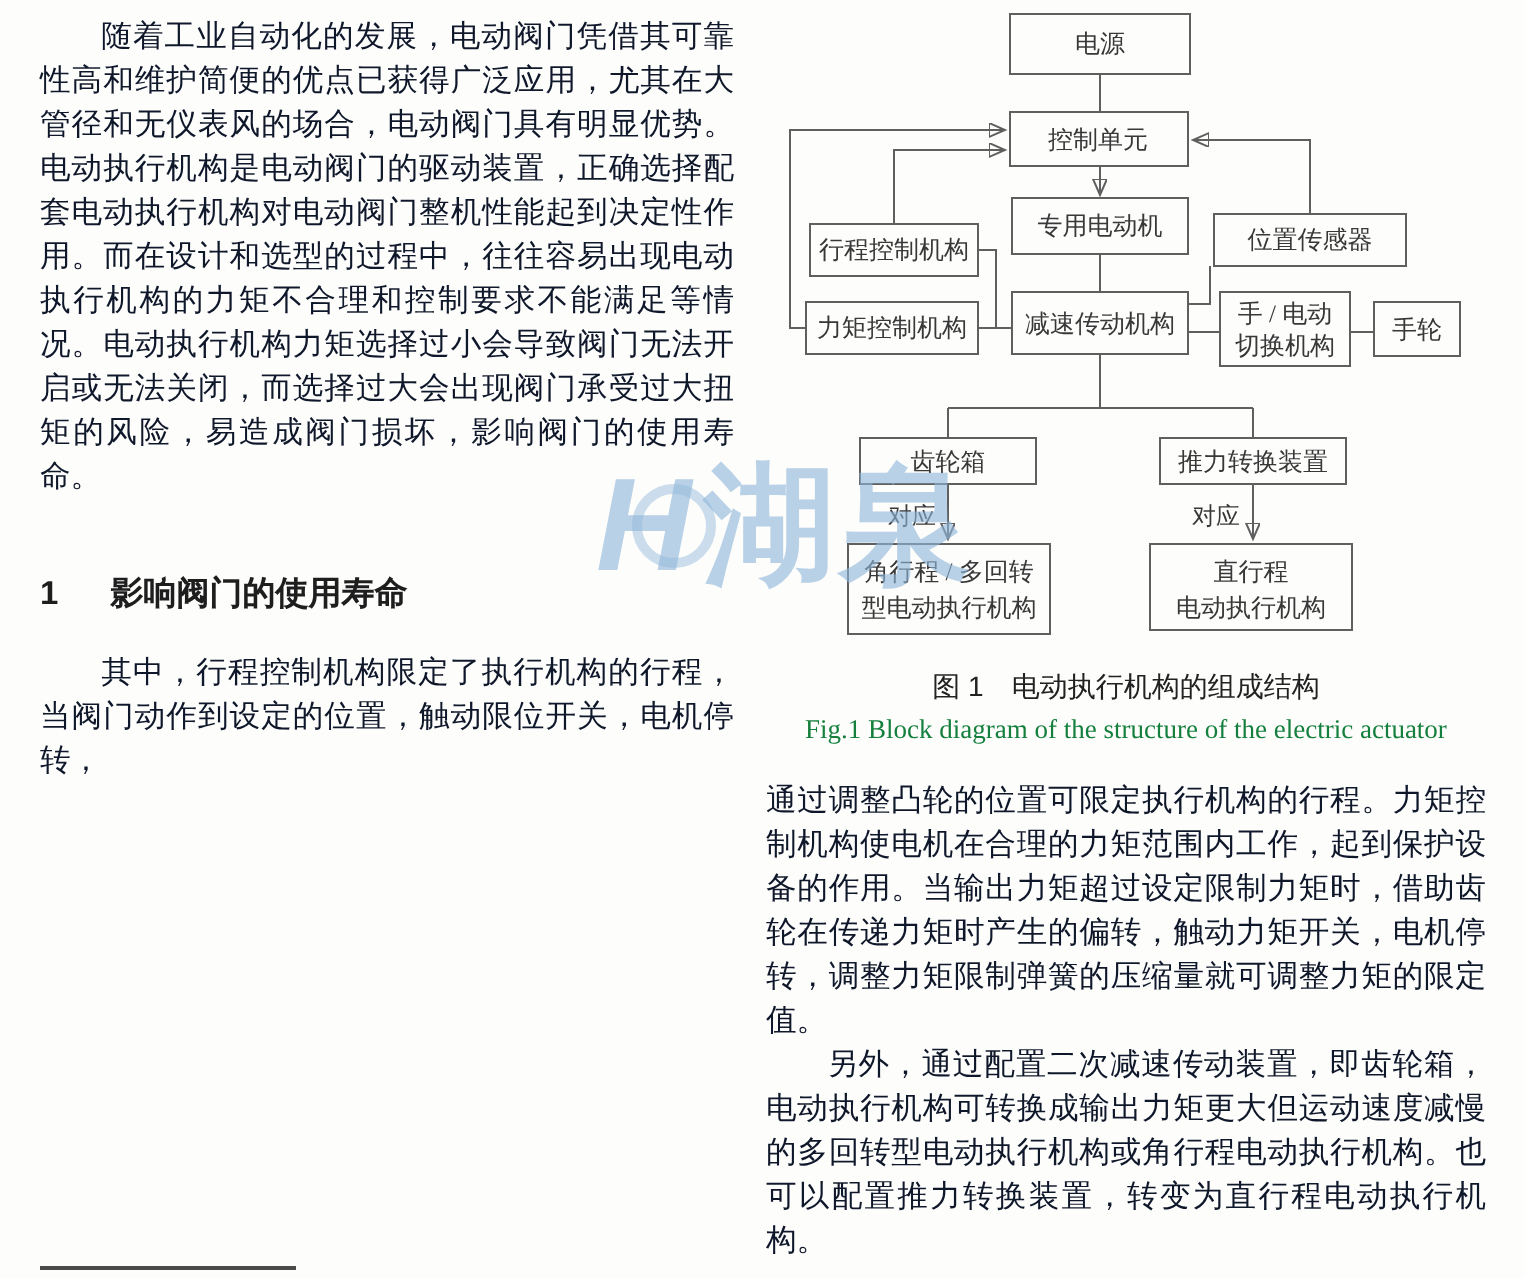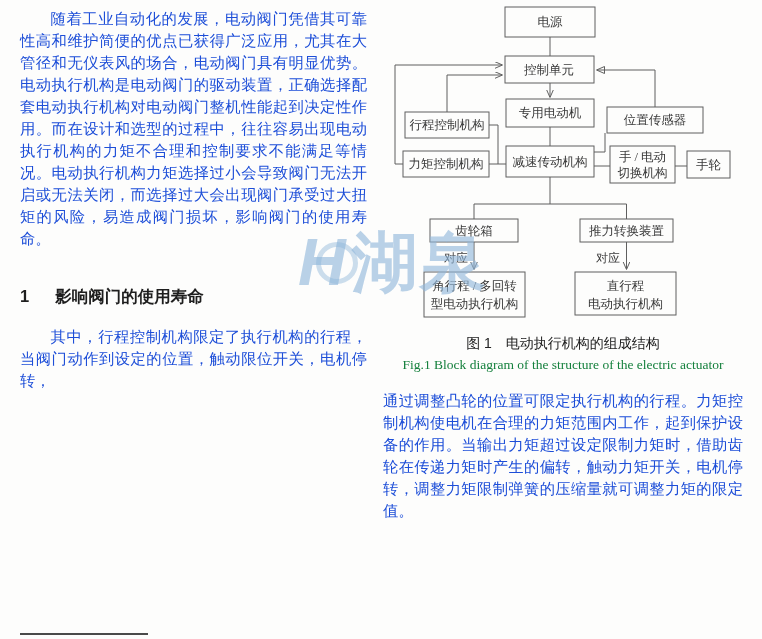--- a/index.html
+++ b/index.html
@@ -13,21 +13,21 @@
   }
   .col { position: absolute; }
   .left-col  { left: 20px;  top: 8px; width: 347px; }
   .right-col { left: 383px; top: 0;   width: 360px; }
 
   p.body {
     margin: 0;
     font-size: 15.3px;
     line-height: 22px;
     text-align: justify;
-    color: #1d4ed8;
+    color: #0f172a;
   }
   p.indent { text-indent: 2em; }
 
   .section-heading {
     margin: 36px 0 18px 0;
     font-family: "Liberation Sans", "DejaVu Sans", sans-serif;
     font-weight: bold;
     font-size: 16.5px;
     color: #1e1e1e;
     display: flex;
@@ -203,19 +203,20 @@
         <text x="242.5" y="290" text-anchor="middle">直行程</text>
         <text x="242.5" y="308" text-anchor="middle">电动执行机构</text>
       </g>
     </svg>
   </div>
 
   <div class="caption-zh">图 1　电动执行机构的组成结构</div>
   <div class="caption-en">Fig.1  Block diagram of the structure of the electric actuator</div>
 
   <p class="body rc-text">通过调整凸轮的位置可限定执行机构的行程。力矩控制机构使电机在合理的力矩范围内工作，起到保护设备的作用。当输出力矩超过设定限制力矩时，借助齿轮在传递力矩时产生的偏转，触动力矩开关，电机停转，调整力矩限制弹簧的压缩量就可调整力矩的限定值。</p>
+  <p class="body indent">另外，通过配置二次减速传动装置，即齿轮箱，电动执行机构可转换成输出力矩更大但运动速度减慢的多回转型电动执行机构或角行程电动执行机构。也可以配置推力转换装置，转变为直行程电动执行机构。</p>
 </div>
 
 <div class="watermark">
   <span class="wm-logo">H</span><span>湖泉</span>
 </div>
 
 <div class="footnote-rule"></div>
 
 </body></html>

